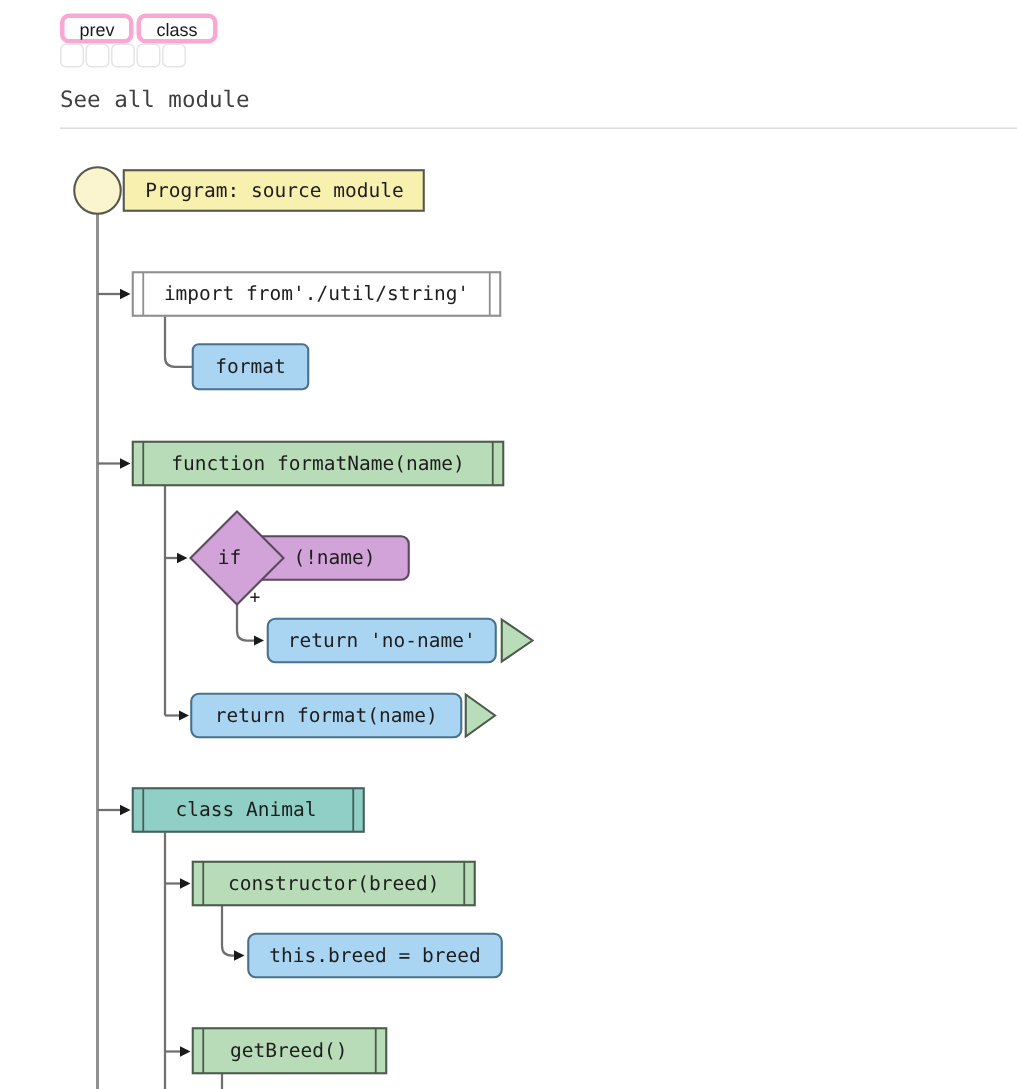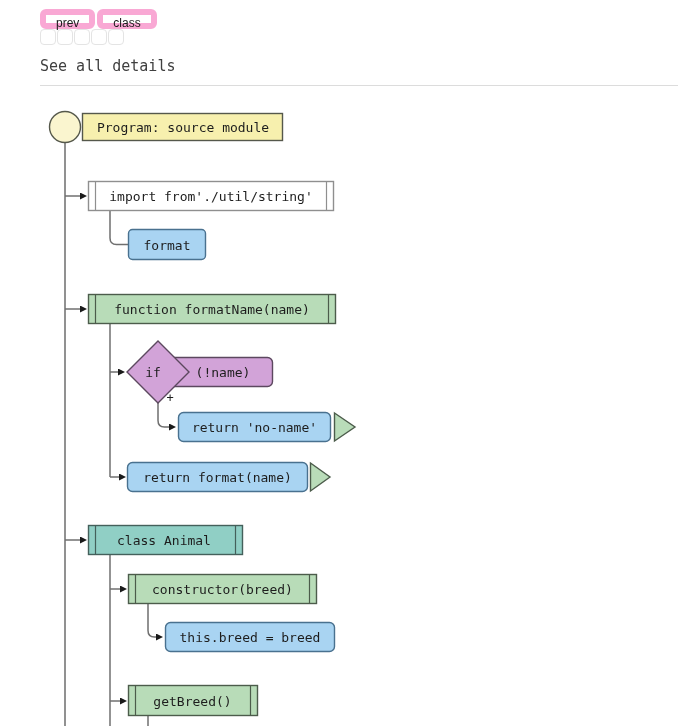--- a/index.html
+++ b/index.html
@@ -1,20 +1,20 @@
 <!DOCTYPE html>
 <html><head>
 <meta charset="utf-8">
 <style>
   html,body{margin:0;padding:0;background:#fff;}
   .page{position:relative;width:678px;height:726px;background:#ffffff;overflow:hidden;
         font-family:"Liberation Sans",sans-serif;}
   .toolbar{position:absolute;left:40px;top:9px;display:flex;gap:2px;}
   .toolbar button{height:20px;padding:1px 10px 2px;font:12px "Liberation Sans",sans-serif;
-        color:#1a1a1a;background:#fff;border:6px solid #f9a8d4;border-radius:6px;cursor:pointer;}
+        color:#1a1a1a;background:#fff;border:3px solid #f9a8d4;border-radius:6px;cursor:pointer;}
   .dots{position:absolute;left:40px;top:29px;display:flex;gap:1px;}
   .dot{width:14px;height:14px;background:#fff;border:1px solid #e4e4e4;border-radius:4px;}
   .heading{position:absolute;left:40px;top:57px;font:15px "DejaVu Sans Mono",monospace;
         color:#3f3f3f;}
   .divider{position:absolute;left:40px;right:0;top:85px;border-top:1px solid #dcdcdc;}
   svg.flow{position:absolute;left:0;top:95px;}
   svg.flow text{font:13px "DejaVu Sans Mono",monospace;fill:#1d1d1d;}
   svg.flow text.small{font-size:12px;}
   .spine{stroke:#919191;stroke-width:2;fill:none;}
   .link{stroke:#6f6f6f;stroke-width:1.5;fill:none;}
@@ -39,21 +39,21 @@
   </div>
 
   <div class="dots">
     <span class="dot"></span>
     <span class="dot"></span>
     <span class="dot"></span>
     <span class="dot"></span>
     <span class="dot"></span>
   </div>
 
-  <div class="heading">See all details</div>
+  <div class="heading">See all module</div>
   <div class="divider"></div>
 
   <svg class="flow" width="678" height="631" viewBox="0 0 678 631">
     <defs>
       <marker id="arrow" markerWidth="8" markerHeight="8" refX="1" refY="3.5" orient="auto" markerUnits="userSpaceOnUse">
         <path d="M0,0 L7,3.5 L0,7 Z" fill="#1a1a1a"></path>
       </marker>
     </defs>
 
     <path class="spine" d="M65,46 V631"></path>

